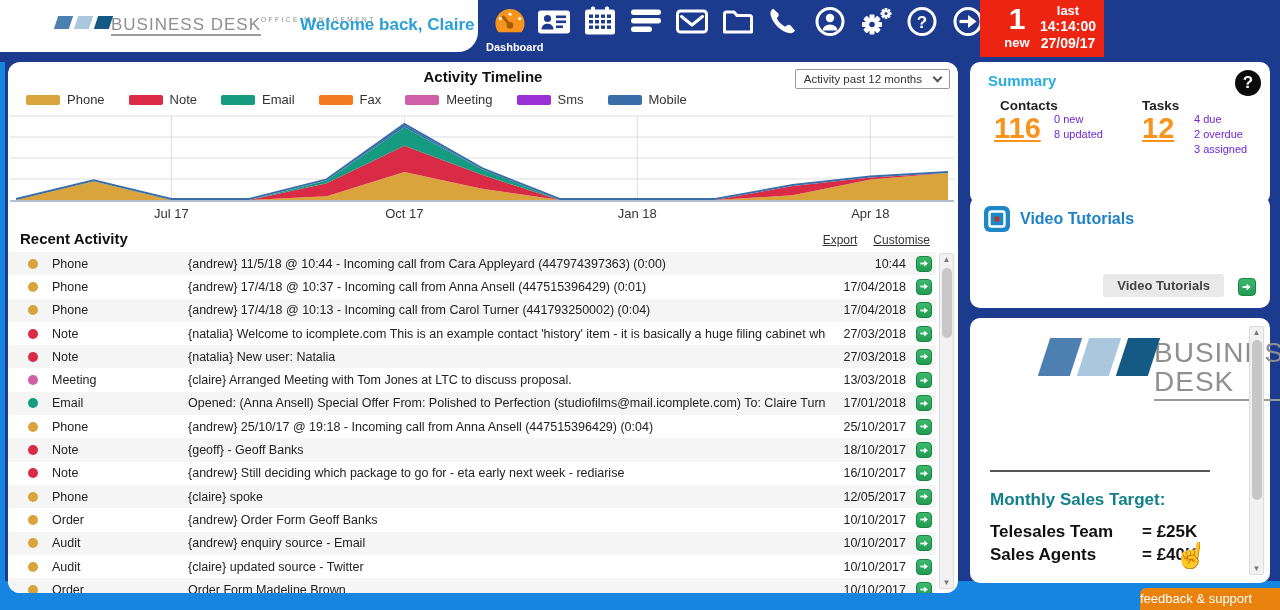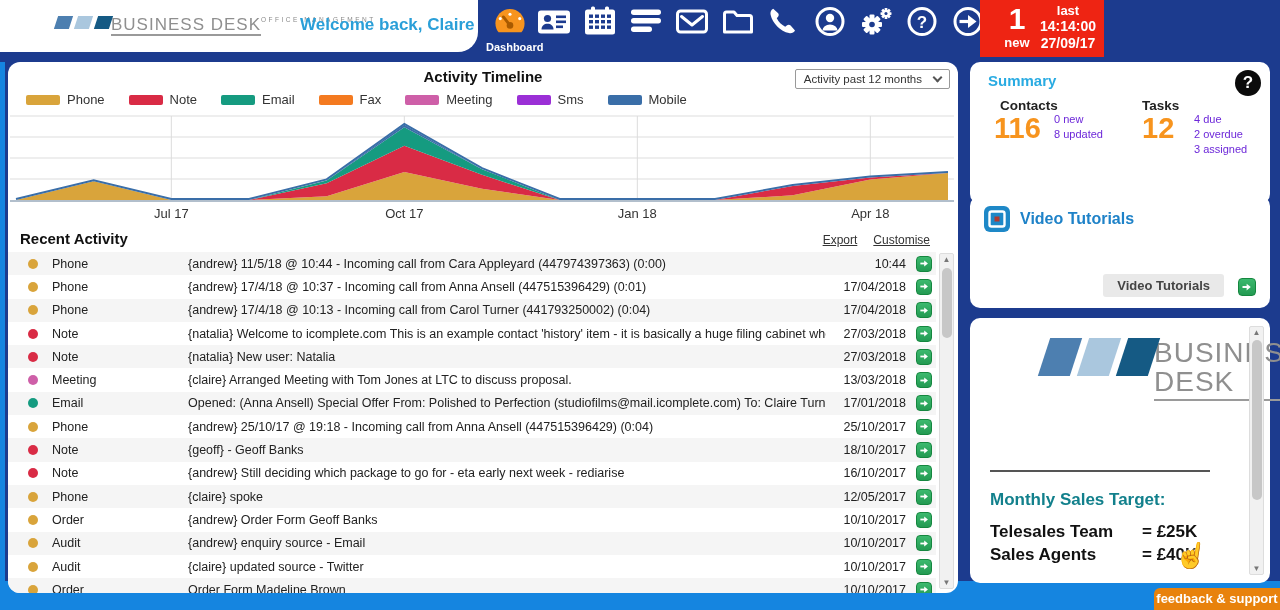--- a/index.html
+++ b/index.html
@@ -79,21 +79,21 @@
   .list-scroll .thumb { top:14px; height:70px; }
 
   
   .side-panel { position:absolute; left:970px; width:300px; background:#fff; border-radius:10px; }
   .summary-panel { top:62px; height:142px; }
   .summary-title { position:absolute; left:18px; top:10px; font-size:15px; font-weight:bold; color:#29abe2; }
   .help-circle { position:absolute; right:9px; top:8px; width:26px; height:26px; border-radius:50%;
     background:#0b0b0b; color:#fff; font-size:17px; font-weight:bold; text-align:center;
     line-height:26px; cursor:pointer; }
   .stat-label { position:absolute; font-size:13.5px; font-weight:bold; color:#222; }
-  .stat-value { position:absolute; font-size:29px; font-weight:bold; color:#f7941e; }
+  .stat-value { position:absolute; font-size:29px; font-weight:bold; color:#f7941e;text-decoration:underline; }
   .stat-notes { position:absolute; font-size:11px; color:#6d28d9; line-height:15px; }
 
   .video-panel { top:196px; height:112px; }
   .video-head { position:absolute; left:14px; top:10px; display:flex; align-items:center; gap:10px; }
   .video-title { font-size:16px; font-weight:bold; color:#1e82c8; }
   .video-body { position:absolute; left:13px; top:42px; width:278px; font-size:13.5px; color:#111; line-height:1.35; }
   .video-btn { position:absolute; right:46px; bottom:11px; background:#e9e9e9; border-radius:3px;
     padding:4px 14px; font-size:13px; font-weight:bold; color:#444; cursor:pointer; }
   .video-go { position:absolute; right:14px; bottom:12px; width:18px; height:18px; border-radius:4px;
     background:linear-gradient(#3cb96e,#239a52); border:1px solid #15873f; display:flex;
@@ -105,22 +105,22 @@
   .logo-lg .bar { width:32px; height:38px; }
   .logo-lg .brand { font-size:28px; letter-spacing:1px; padding-bottom:2px; width:232px; }
   .logo-lg .sub { font-size:11px; letter-spacing:3px; margin-top:3px; }
   .brand-hr { position:absolute; left:20px; top:152px; width:220px; border-top:2px solid #555; }
   .target-title { position:absolute; left:20px; top:172px; font-size:17px; font-weight:bold; color:#12808c; }
   .target-line { position:absolute; left:20px; display:flex; font-size:17px; font-weight:bold; color:#111; }
   .target-line .tname { width:152px; }
   .brand-scroll { right:6px; top:8px; height:249px; }
   .brand-scroll .thumb { top:13px; height:160px; }
 
-  .feedback-btn { position:absolute; right:0; bottom:0; width:126px; height:22px; background:#e8820c;
-    color:#fff; font-size:13px; font-weight:bold; text-align:center; line-height:22px;
+  .feedback-btn { position:absolute; right:0; bottom:0; width:140px; height:22px; background:#e8820c;
+    color:#fff; font-size:13px; font-weight:normal; line-height:22px;
     border-radius:6px 0 0 0; cursor:pointer; }
 
   .cursor { position:absolute; left:1176px; top:540px; font-size:26px; color:#2b2b2b;
     transform:rotate(10deg); text-shadow:0 0 2px #fff; }
 </style>
 </head>
 <body>
 
 <div class="footer-strip"></div>
 <div class="left-strip"></div>

